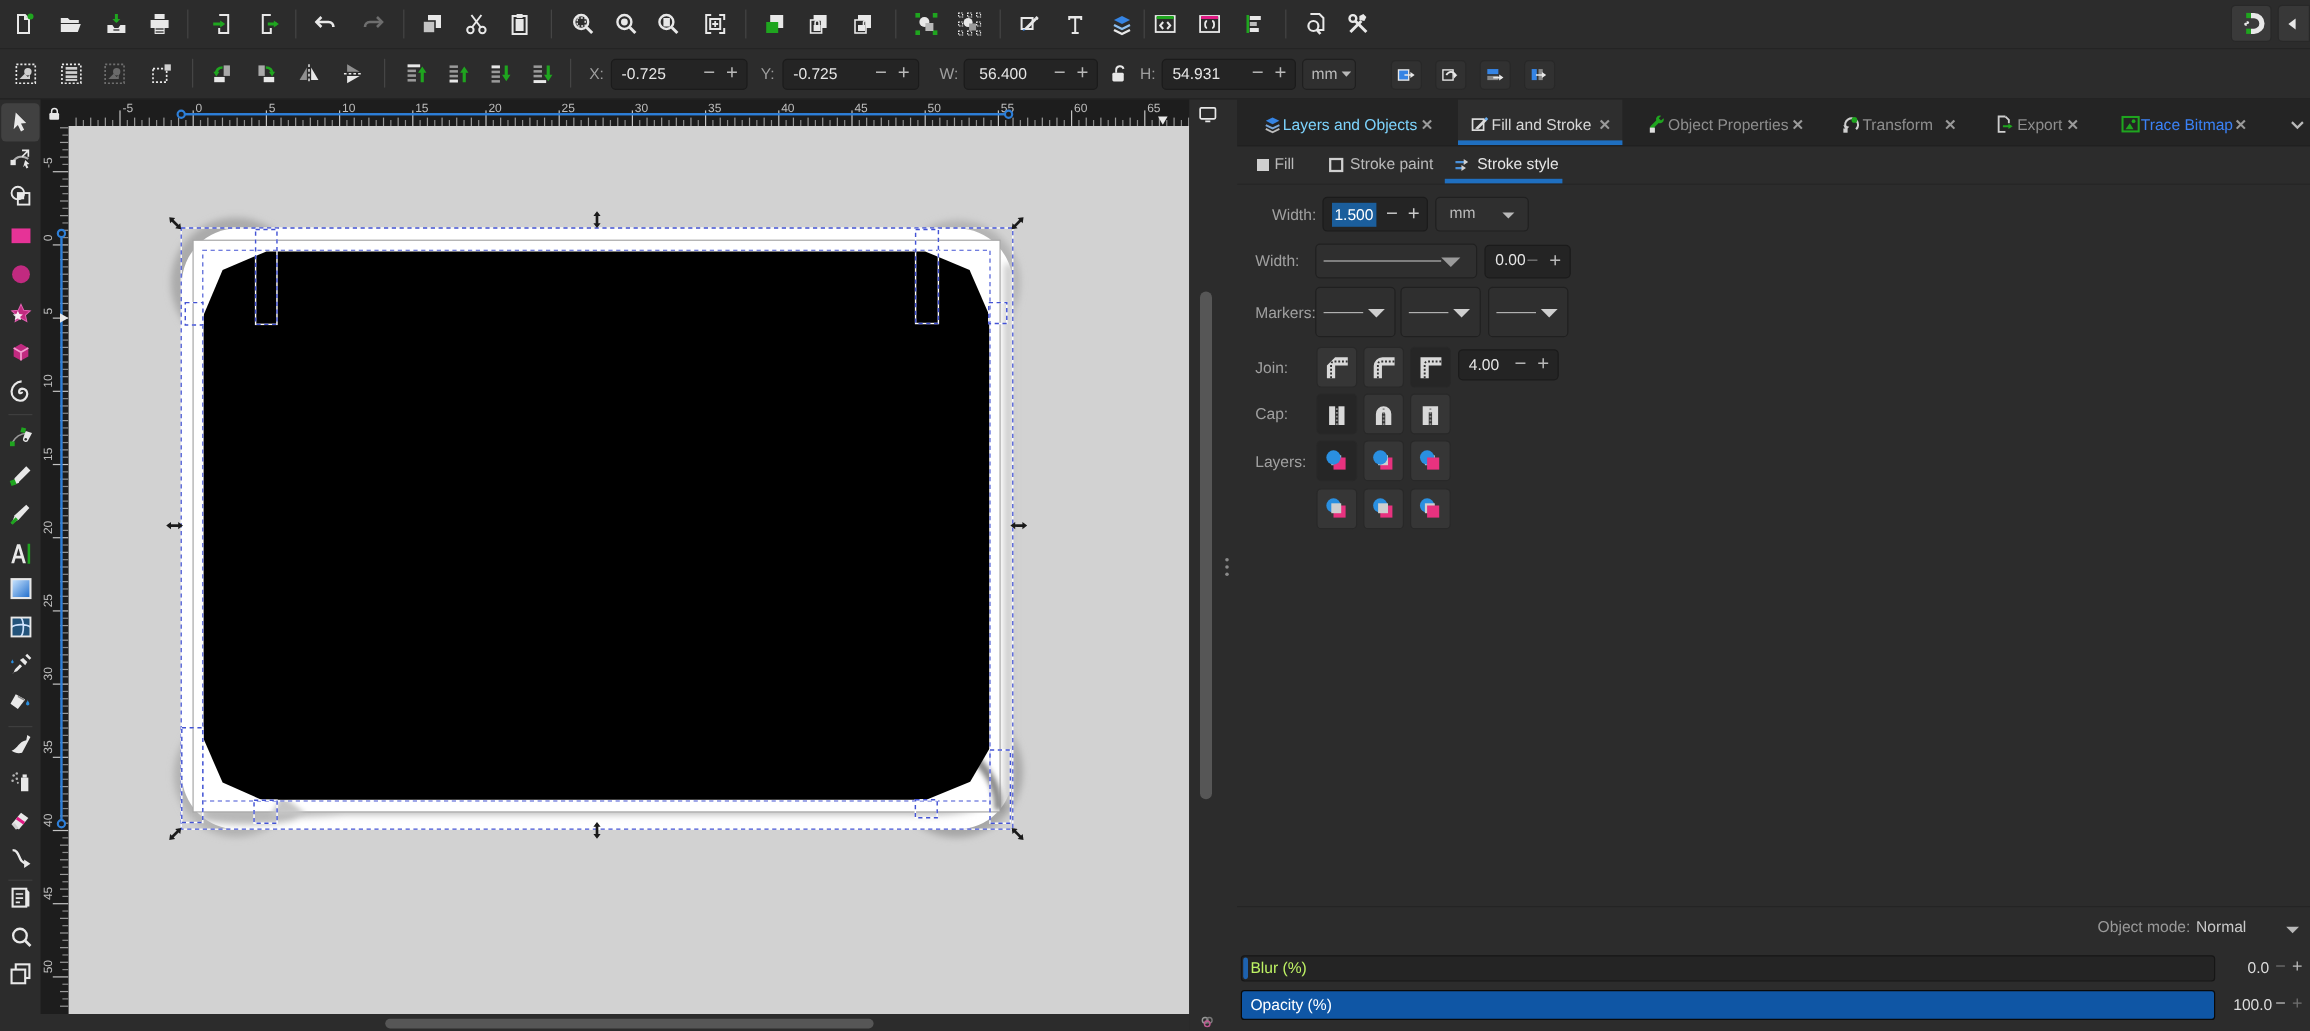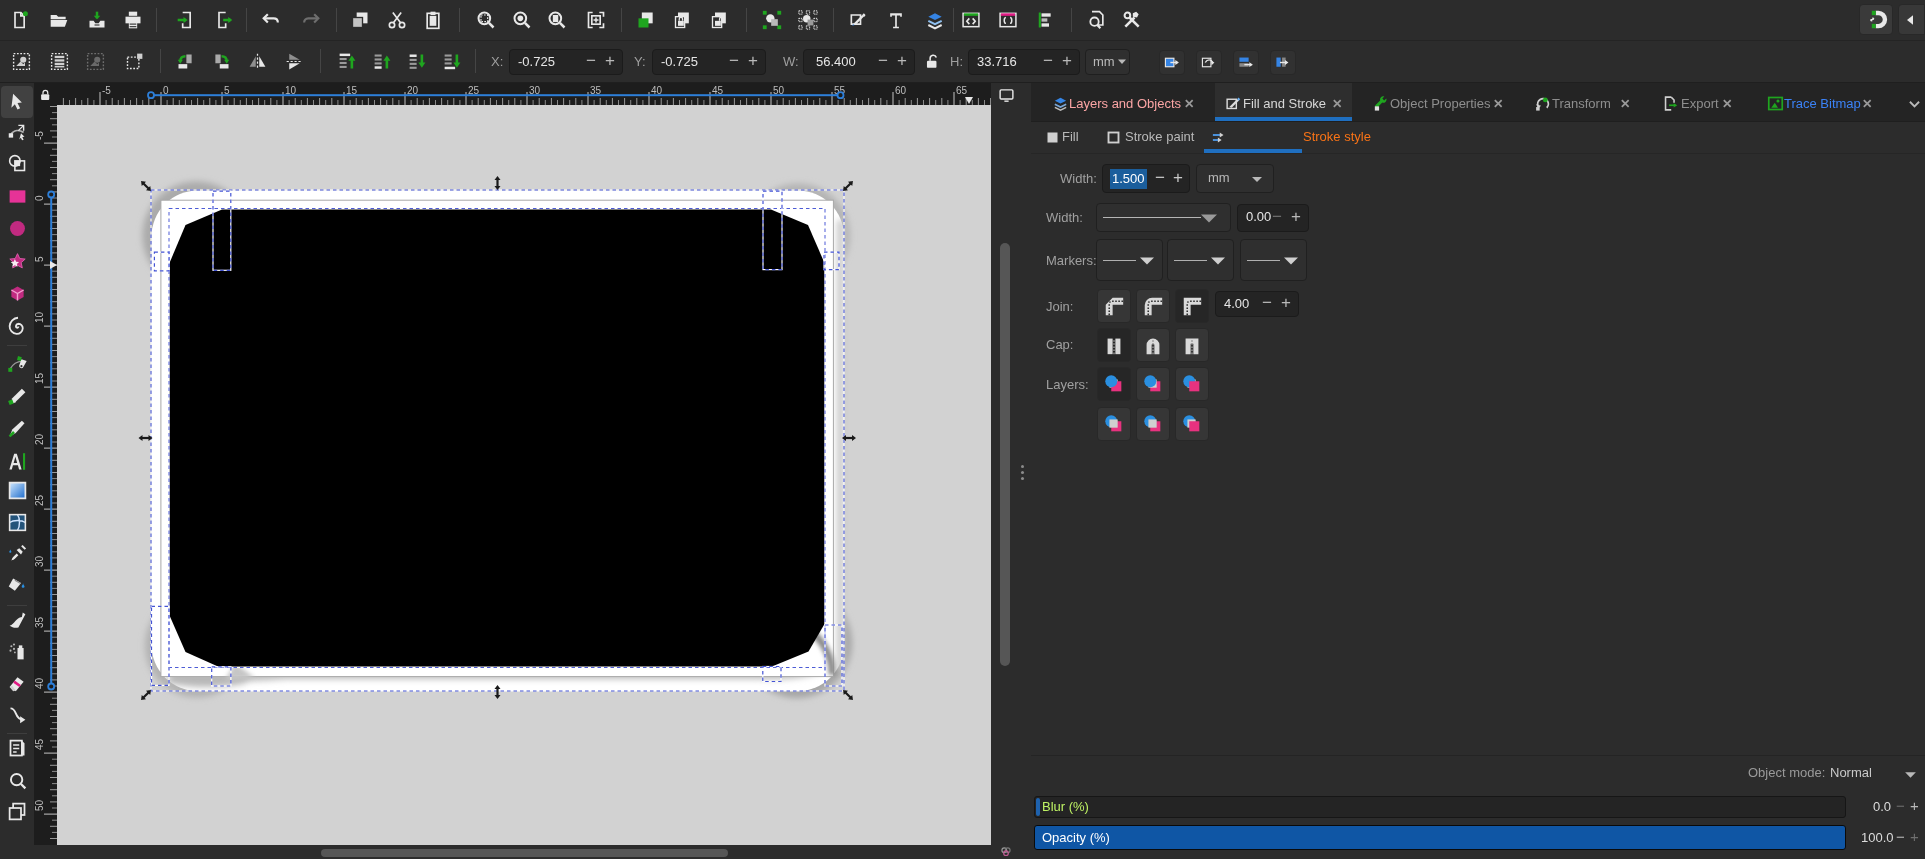--- a/index.html
+++ b/index.html
@@ -284,21 +284,21 @@
     <span class="v" style="left:12px">56.400</span>
     <span class="spin" style="right:26px;color:#b9b9b9">−</span>
     <span class="spin" style="right:7px;color:#b9b9b9">+</span>
   </div>
 <svg class="abs" style="left:922.5px;top:51.5px" width="19" height="19" viewBox="0 0 24 24">
     <rect x="5" y="11" width="12" height="9" rx="1.5" fill="#e8e8e8"></rect>
     <path d="M9 11V8a4 4 0 017.8-1.2" fill="none" stroke="#e8e8e8" stroke-width="2"></path>
   </svg>
 <span class="lbl" style="left:950px;top:49px">H:</span>
 <div class="entry" style="left:968px;top:49px;width:112px;height:26px">
-    <span class="v" style="left:8px">33.716</span>
+    <span class="v" style="left:8px">54.931</span>
     <span class="spin" style="right:26px;color:#b9b9b9">−</span>
     <span class="spin" style="right:7px;color:#b9b9b9">+</span>
   </div>
 <div class="btn" style="left:1085px;top:49px;width:45px;height:26px;background:#2f2f2f;border-color:#1f1f1f"></div>
 <span class="abs" style="left:1093px;top:49px;color:#b9b9b9;font-size:13px;line-height:26px">mm</span>
 <svg class="abs" style="left:1116px;top:58px" width="12" height="8" viewBox="0 0 12 8">
     <path d="M2 1.5l4 4.5 4-4.5z" fill="#b9b9b9"></path>
   </svg>
 <div class="btn" style="left:1159px;top:50px;width:26px;height:25px;background:#313131"></div>
 <svg class="abs" style="left:1163.5px;top:54.0px" width="17" height="17" viewBox="0 0 24 24">
@@ -870,21 +870,21 @@
   </svg>
 <div class="abs" style="left:1021px;top:465px;width:3px;height:3px;border-radius:2px;background:#8a8a8a;box-shadow:0 6px 0 #8a8a8a,0 12px 0 #8a8a8a"></div>
 <div class="abs" style="left:1031px;top:83px;width:894px;height:38px;background:#242424"></div>
 <div class="abs" style="left:1215px;top:83px;width:137px;height:38px;background:#2e2e2e"></div>
 <div class="abs" style="left:1215px;top:117px;width:137px;height:4px;background:#1f6fc0"></div>
 <svg class="abs" style="left:1051.5px;top:94.5px" width="17" height="17" viewBox="0 0 24 24">
     <path d="M4 8l8-4 8 4-8 4z" fill="#3584e4"></path>
     <path d="M4 13l8 4 8-4" fill="none" stroke="#7aa7d8" stroke-width="2.2"></path>
     <path d="M4 17.5l8 4 8-4" fill="none" stroke="#bbb" stroke-width="2.2"></path>
   </svg>
-<span class="abs" style="left:1069px;top:96px;font-size:13px;color:#fca5a5">Layers and Objects</span>
+<span class="abs" style="left:1069px;top:96px;font-size:13px;color:#7dd3fc">Layers and Objects</span>
 <span class="abs" style="left:1184px;top:96px;font-size:12.5px;font-weight:bold;color:#9a9a9a">✕</span>
 <svg class="abs" style="left:1224.5px;top:94.5px" width="17" height="17" viewBox="0 0 24 24">
     <rect x="3" y="6" width="13" height="13" fill="none" stroke="#dcdcdc" stroke-width="2"></rect>
     <path d="M6 17L17 6l3 1.5L9.5 18z" fill="#dcdcdc"></path>
     <path d="M17 6l2-2.5 2.5 2.5L19.5 8z" fill="#6ab0f3"></path>
   </svg>
 <span class="abs" style="left:1243px;top:96px;font-size:13px;color:#d8d8d8">Fill and Stroke</span>
 <span class="abs" style="left:1332px;top:96px;font-size:12.5px;font-weight:bold;color:#9a9a9a">✕</span>
 <svg class="abs" style="left:1371.5px;top:94.5px" width="17" height="17" viewBox="0 0 24 24">
     <path d="M20.5 6.5a4.5 4.5 0 01-6 4.2L8 17.2a2.1 2.1 0 11-3-3l6.5-6.5a4.5 4.5 0 015.9-5.6L14.6 5l2.6 2.6 2.9-2.7c.3.5.4 1 .4 1.6z" fill="#1fa51f"></path>
@@ -924,21 +924,21 @@
   </svg>
 <span class="abs" style="left:1062px;top:129px;font-size:13px;color:#b9b9b9">Fill</span>
 <svg class="abs" style="left:1105.5px;top:129.5px" width="15" height="15" viewBox="0 0 24 24">
     <rect x="4" y="4" width="16" height="16" fill="none" stroke="#d0d0d0" stroke-width="3"></rect>
   </svg>
 <span class="abs" style="left:1125px;top:129px;font-size:13px;color:#b9b9b9">Stroke paint</span>
 <svg class="abs" style="left:1210.5px;top:129.5px" width="15" height="15" viewBox="0 0 24 24">
     <path d="M3 8h13M3 16h10" stroke="#4a90d9" stroke-width="3"></path>
     <path d="M14 4l6 4-6 4zM11 12l6 4-6 4z" fill="#d0d0d0"></path>
   </svg>
-<span class="abs" style="left:1303px;top:129px;font-size:13px;color:#f97316">Stroke style</span>
+<span class="abs" style="left:1231px;top:129px;font-size:13px;color:#e5e5e5">Stroke style</span>
 <div class="abs" style="left:1204px;top:149px;width:98px;height:4px;background:#1f6fc0"></div>
 <div class="abs" style="left:1031px;top:153px;width:894px;height:1px;background:#262626"></div>
 <span class="panlbl" style="left:1060px;top:171px">Width:</span>
 <div class="entry" style="left:1102px;top:164px;width:88px;height:29px">
     <span class="abs" style="left:7px;top:4px;background:#1b5e9c;color:#fff;padding:0 2px;line-height:20px">1.500</span>
     <span class="spin" style="right:24px">−</span>
     <span class="spin" style="right:6px">+</span>
   </div>
 <div class="btn" style="left:1196px;top:164px;width:78px;height:29px;background:#2f2f2f;border-color:#202020"></div>
 <span class="abs" style="left:1208px;top:170px;font-size:13px;color:#b9b9b9">mm</span>

